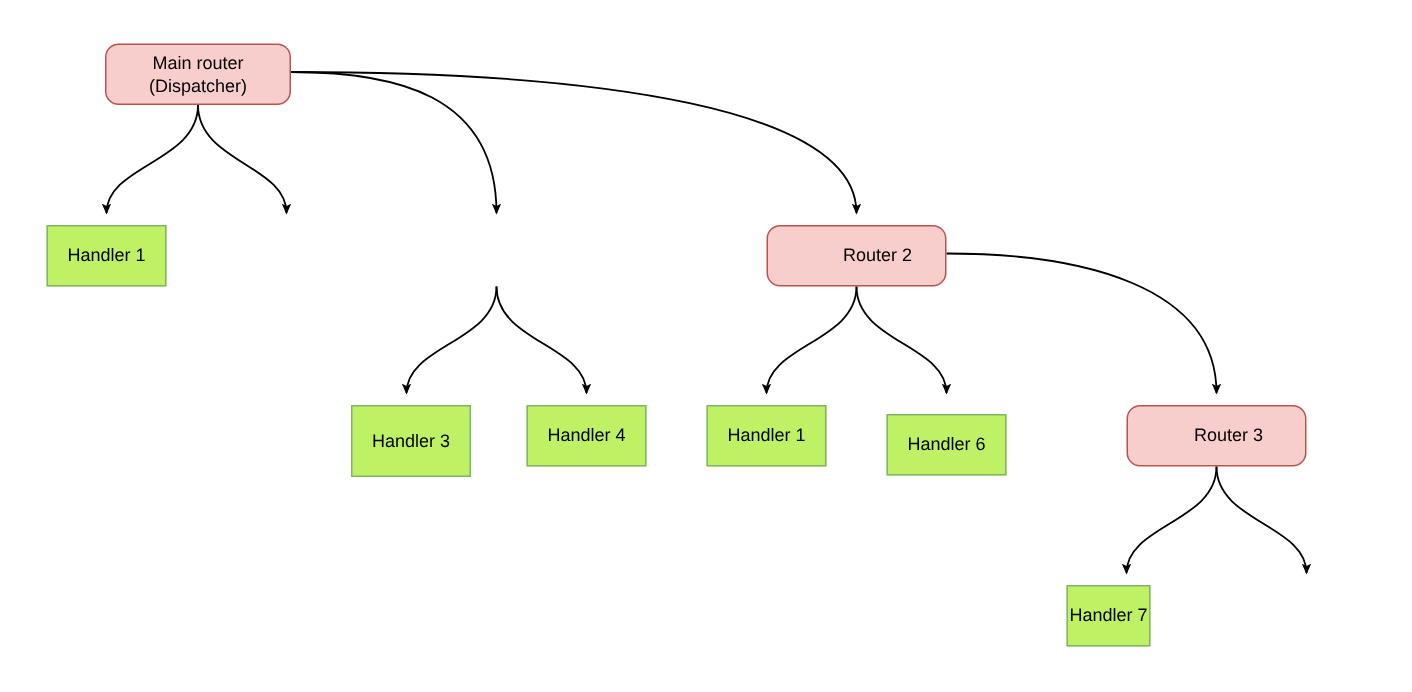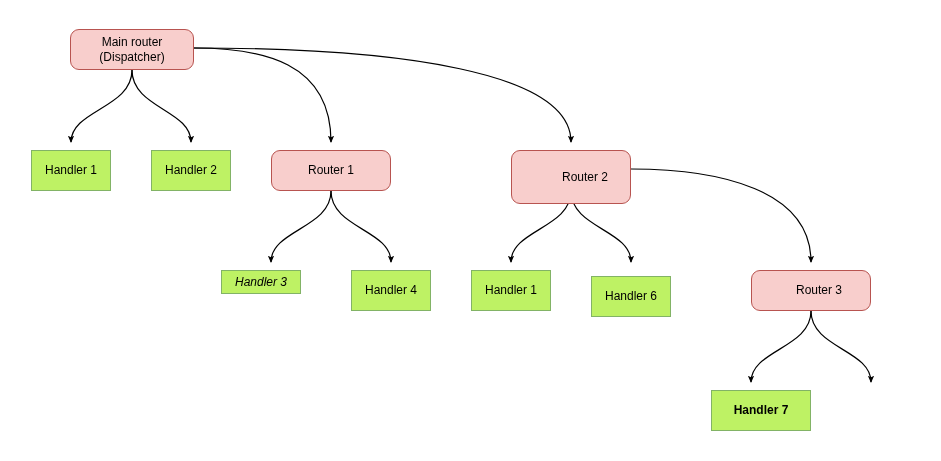--- a/index.html
+++ b/index.html
@@ -91,50 +91,44 @@
 
   <div class="node node-router" style="left:70px; top:29px; width:124px; height:41px;">
     <span class="node-label">Main router
 (Dispatcher)</span>
   </div>
 
   <div class="node node-handler" style="left:31px; top:150px; width:80px; height:41px;">
     <span class="node-label">Handler 1</span>
   </div>
 
-  <div class="node node-handler" style="left:151px; top:150px; width:80px; height:41px;">
-    <span class="node-label">Handler 2</span>
-  </div>
 
-  <div class="node node-router" style="left:271px; top:150px; width:120px; height:41px;">
-    <span class="node-label">Router 1</span>
-  </div>
 
-  <div class="node node-router" style="left:511px; top:150px; width:120px; height:54px;padding-left:28px;">
+  <div class="node node-router" style="left:511px; top:150px; width:120px; height:41px;padding-left:28px;">
     <span class="node-label">Router 2</span>
   </div>
 
-  <div class="node node-handler" style="left:221px; top:270px; width:80px; height:24px;font-style:italic;">
+  <div class="node node-handler" style="left:234px; top:270px; width:80px; height:48px;">
     <span class="node-label">Handler 3</span>
   </div>
 
   <div class="node node-handler" style="left:351px; top:270px; width:80px; height:41px;">
     <span class="node-label">Handler 4</span>
   </div>
 
   <div class="node node-handler" style="left:471px; top:270px; width:80px; height:41px;">
     <span class="node-label">Handler 1</span>
   </div>
 
   <div class="node node-handler" style="left:591px; top:276px; width:80px; height:41px;">
     <span class="node-label">Handler 6</span>
   </div>
 
   <div class="node node-router" style="left:751px; top:270px; width:120px; height:41px;padding-left:16px;">
     <span class="node-label">Router 3</span>
   </div>
 
-  <div class="node node-handler" style="left:711px; top:390px; width:100px; height:41px;font-weight:bold;">
+  <div class="node node-handler" style="left:711px; top:390px; width:56px; height:41px;">
     <span class="node-label">Handler 7</span>
   </div>
 
 
 </div>
 
 </body></html>

